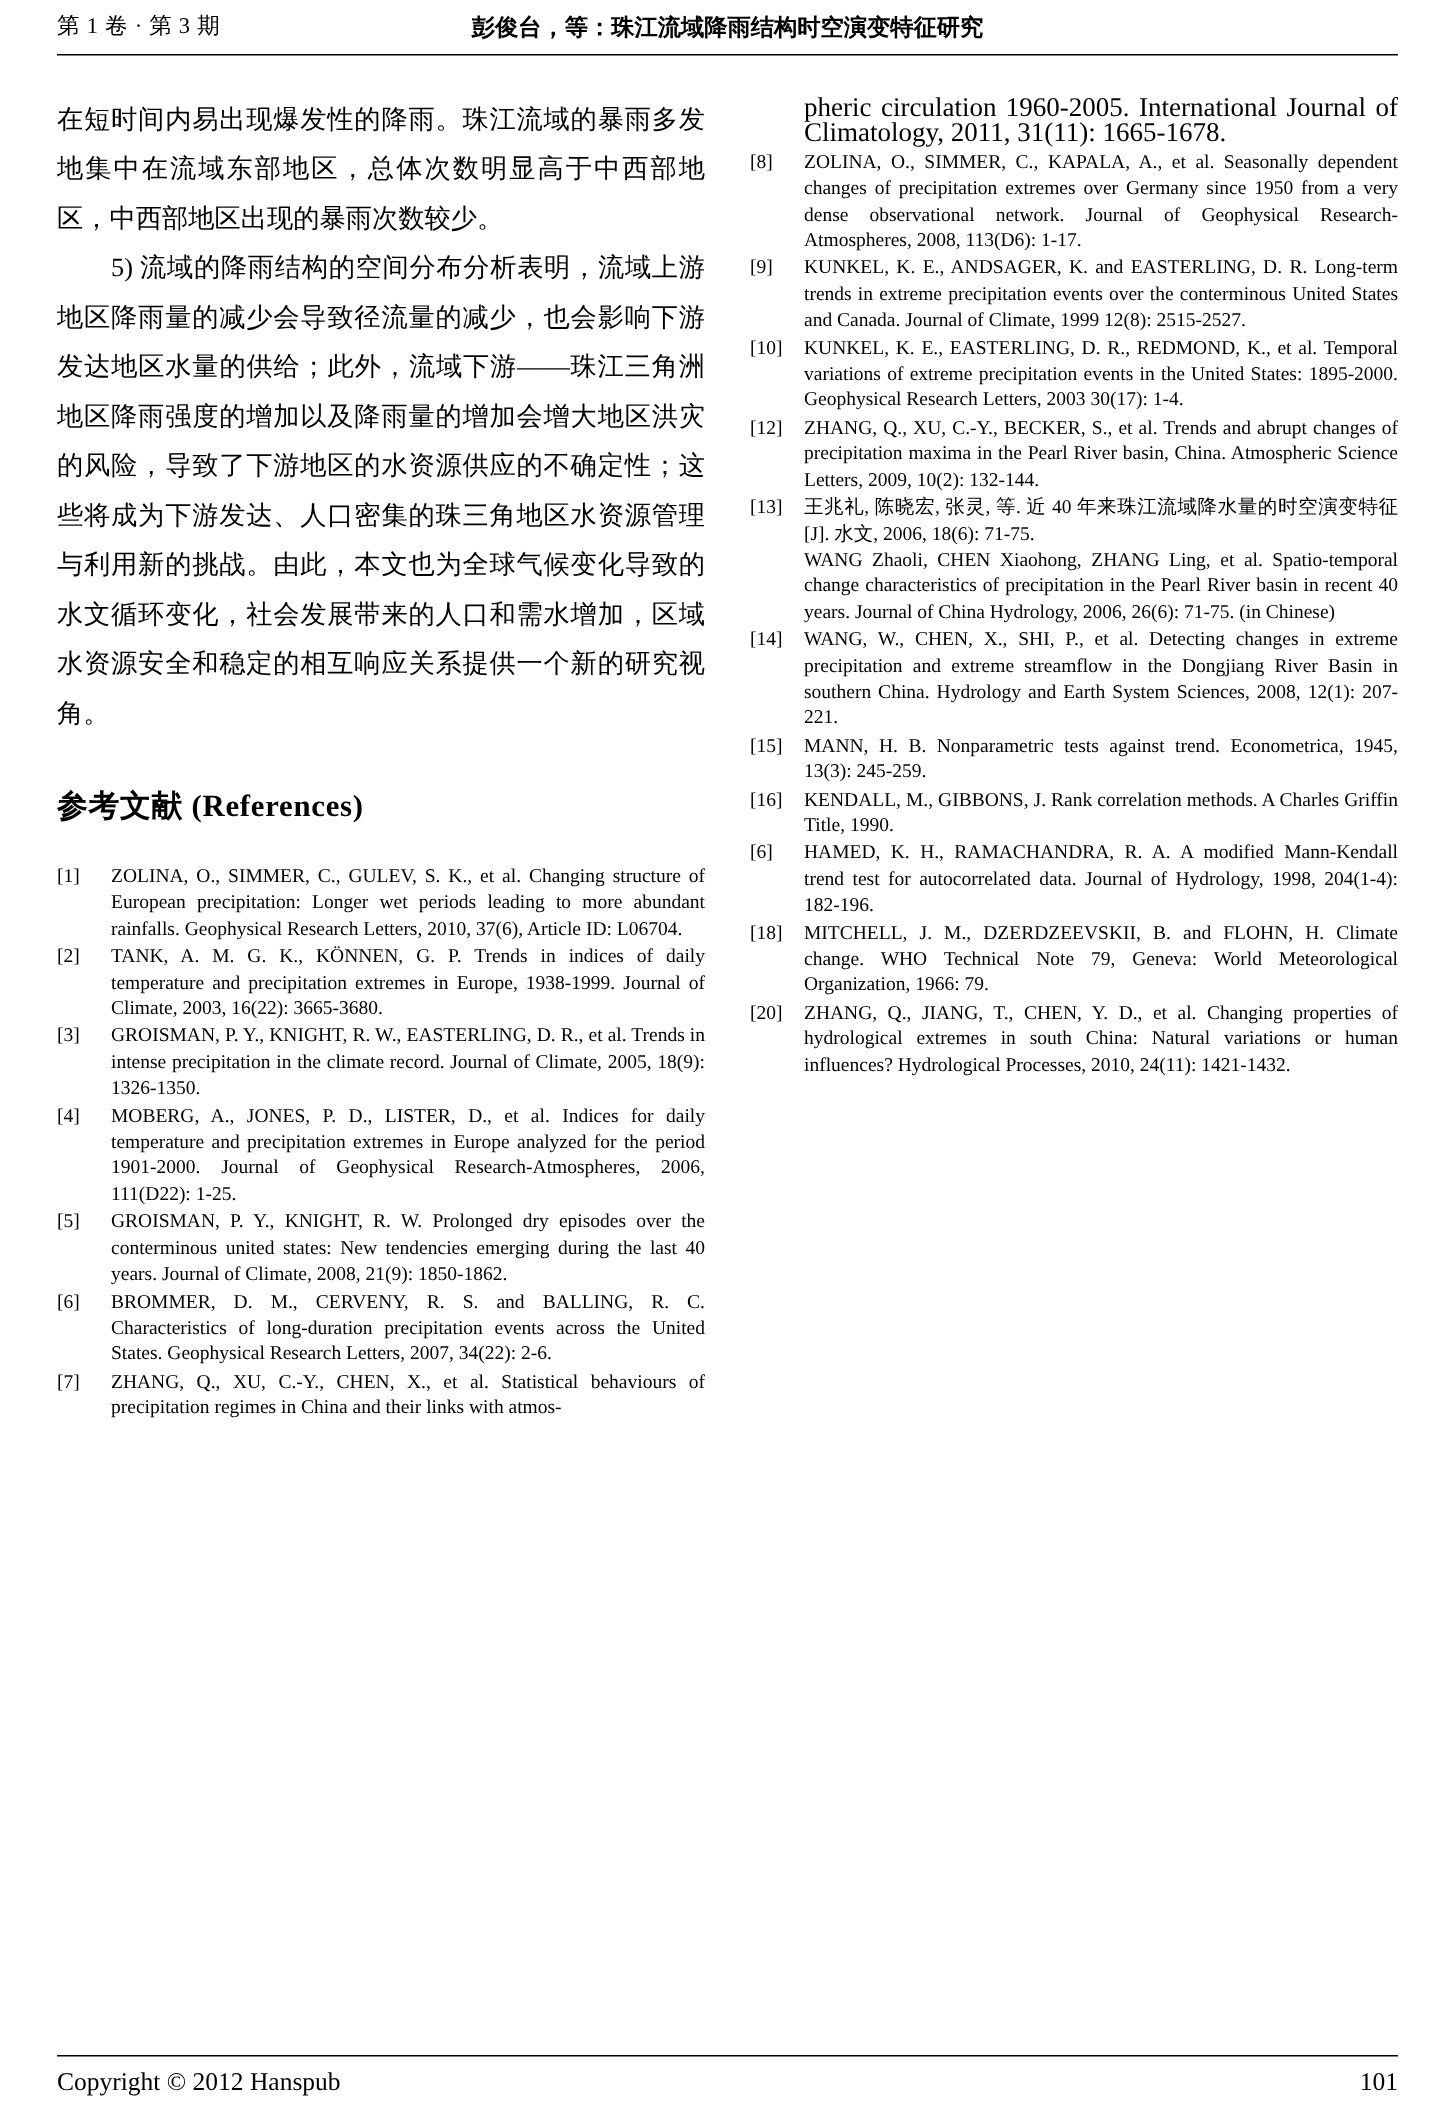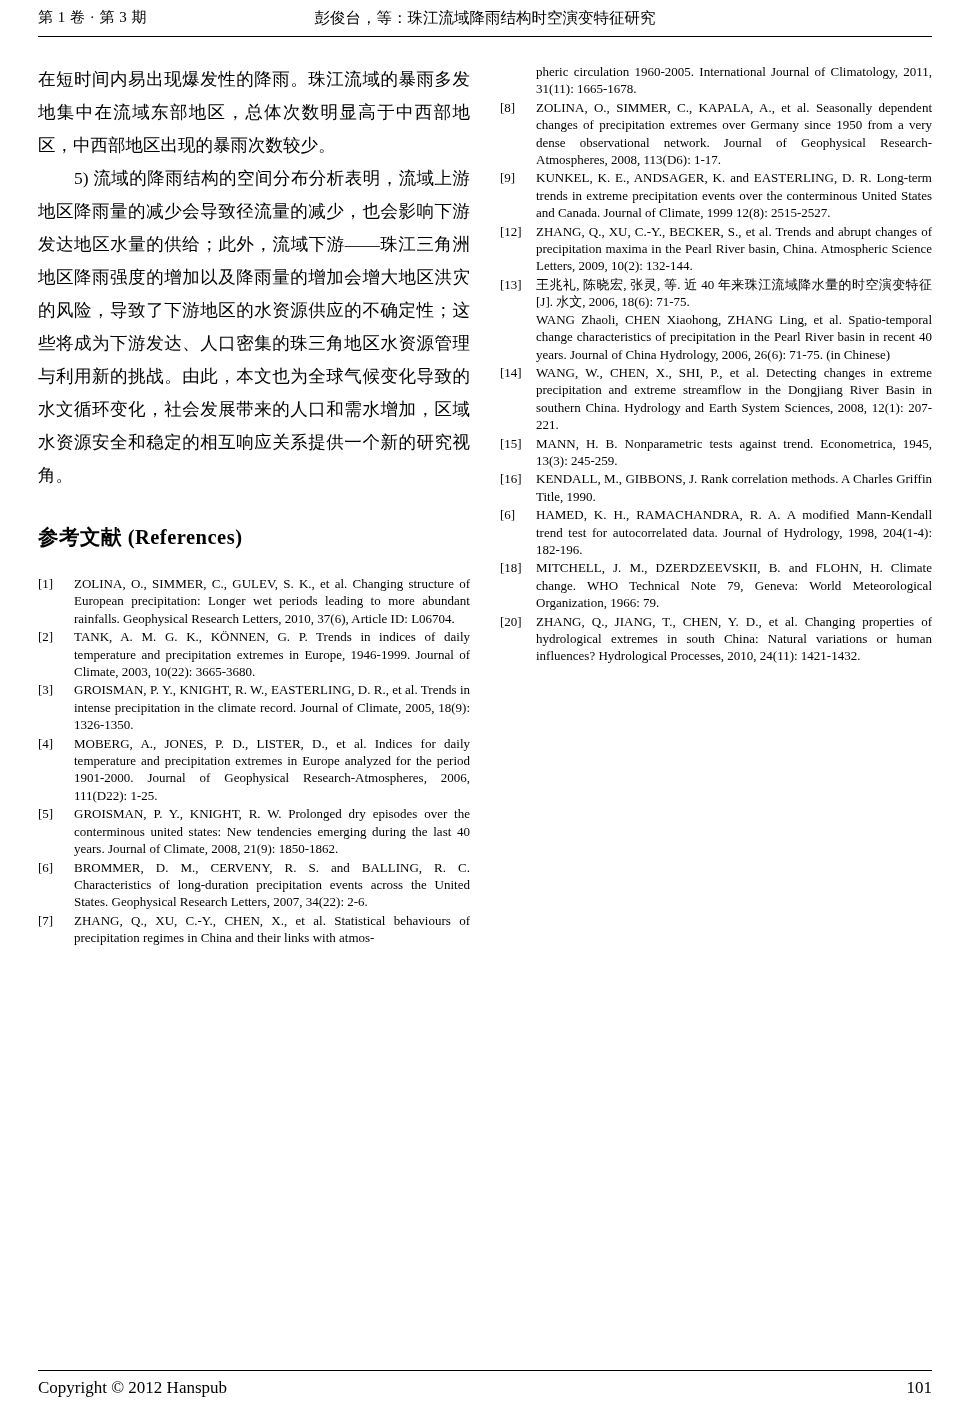--- a/index.html
+++ b/index.html
@@ -32,20 +32,21 @@
     top: 0;
     font-size: 15px;
     letter-spacing: 0.5px;
     white-space: nowrap;
   }
   .running-title {
     display: block;
     text-align: center;
     font-size: 15.5px;
     white-space: nowrap;
+    font-weight: bold;
   }
 
   
   .columns {
     display: flex;
     gap: 30px;
     margin-top: 26px;
     flex: 1;
     align-items: flex-start;
   }
@@ -81,21 +82,21 @@
   .ref-label {
     position: absolute;
     left: 0;
     top: 0;
   }
   .ref-text { text-align: justify; }
 
   
   .ref-cont {
     padding-left: 36px;
-    font-size: 13px;
+    font-size: 18px;
     line-height: 17.4px;
     text-align: justify;
     margin-bottom: 1px;
   }
 
   
   .page-footer {
     margin-top: auto;
     border-top: 1.5px solid #000;
     padding-top: 7px;
@@ -120,21 +121,21 @@
       <p class="cn-para">在短时间内易出现爆发性的降雨。珠江流域的暴雨多发地集中在流域东部地区，总体次数明显高于中西部地区，中西部地区出现的暴雨次数较少。</p>
       <p class="cn-para indent">5)  流域的降雨结构的空间分布分析表明，流域上游地区降雨量的减少会导致径流量的减少，也会影响下游发达地区水量的供给；此外，流域下游——珠江三角洲地区降雨强度的增加以及降雨量的增加会增大地区洪灾的风险，导致了下游地区的水资源供应的不确定性；这些将成为下游发达、人口密集的珠三角地区水资源管理与利用新的挑战。由此，本文也为全球气候变化导致的水文循环变化，社会发展带来的人口和需水增加，区域水资源安全和稳定的相互响应关系提供一个新的研究视角。</p>
       <h2 class="ref-heading">参考文献  (References)</h2>
       <div class="ref-list">
           <div class="ref-item">
             <span class="ref-label">[1]</span>
             <div class="ref-text">ZOLINA, O., SIMMER, C., GULEV, S. K., et al. Changing structure of European precipitation: Longer wet periods leading to more abundant rainfalls. Geophysical Research Letters, 2010, 37(6), Article ID: L06704.</div>
           </div>
           <div class="ref-item">
             <span class="ref-label">[2]</span>
-            <div class="ref-text">TANK, A. M. G. K., KÖNNEN, G. P. Trends in indices of daily temperature and precipitation extremes in Europe, 1946-1999. Journal of Climate, 2003, 10(22): 3665-3680.</div>
+            <div class="ref-text">TANK, A. M. G. K., KÖNNEN, G. P. Trends in indices of daily temperature and precipitation extremes in Europe, 1938-1999. Journal of Climate, 2003, 16(22): 3665-3680.</div>
           </div>
           <div class="ref-item">
             <span class="ref-label">[3]</span>
             <div class="ref-text">GROISMAN, P. Y., KNIGHT, R. W., EASTERLING, D. R., et al. Trends in intense precipitation in the climate record. Journal of Climate, 2005, 18(9): 1326-1350.</div>
           </div>
           <div class="ref-item">
             <span class="ref-label">[4]</span>
             <div class="ref-text">MOBERG, A., JONES, P. D., LISTER, D., et al. Indices for daily temperature and precipitation extremes in Europe analyzed for the period 1901-2000. Journal of Geophysical Research-Atmospheres, 2006, 111(D22): 1-25.</div>
           </div>
           <div class="ref-item">
@@ -155,20 +156,24 @@
     <div class="col col-right">
       <p class="ref-cont">pheric circulation 1960-2005. International Journal of Climatology, 2011, 31(11): 1665-1678.</p>
       <div class="ref-list">
           <div class="ref-item">
             <span class="ref-label">[8]</span>
             <div class="ref-text">ZOLINA, O., SIMMER, C., KAPALA, A., et al. Seasonally dependent changes of precipitation extremes over Germany since 1950 from a very dense observational network. Journal of Geophysical Research-Atmospheres, 2008, 113(D6): 1-17.</div>
           </div>
           <div class="ref-item">
             <span class="ref-label">[9]</span>
             <div class="ref-text">KUNKEL, K. E., ANDSAGER, K. and EASTERLING, D. R. Long-term trends in extreme precipitation events over the conterminous United States and Canada. Journal of Climate, 1999 12(8): 2515-2527.</div>
+          </div>
+          <div class="ref-item">
+            <span class="ref-label">[10]</span>
+            <div class="ref-text">KUNKEL, K. E., EASTERLING, D. R., REDMOND, K., et al. Temporal variations of extreme precipitation events in the United States: 1895-2000. Geophysical Research Letters, 2003 30(17): 1-4.</div>
           </div>
           <div class="ref-item">
             <span class="ref-label">[12]</span>
             <div class="ref-text">ZHANG, Q., XU, C.-Y., BECKER, S., et al. Trends and abrupt changes of precipitation maxima in the Pearl River basin, China. Atmospheric Science Letters, 2009, 10(2): 132-144.</div>
           </div>
           <div class="ref-item">
             <span class="ref-label">[13]</span>
             <div class="ref-text">王兆礼, 陈晓宏, 张灵, 等. 近 40 年来珠江流域降水量的时空演变特征[J].  水文, 2006, 18(6): 71-75.</div>
             <div class="ref-text">WANG Zhaoli, CHEN Xiaohong, ZHANG Ling, et al. Spatio-temporal change characteristics of precipitation in the Pearl River basin in recent 40 years. Journal of China Hydrology, 2006, 26(6): 71-75. (in Chinese)</div>
           </div>

